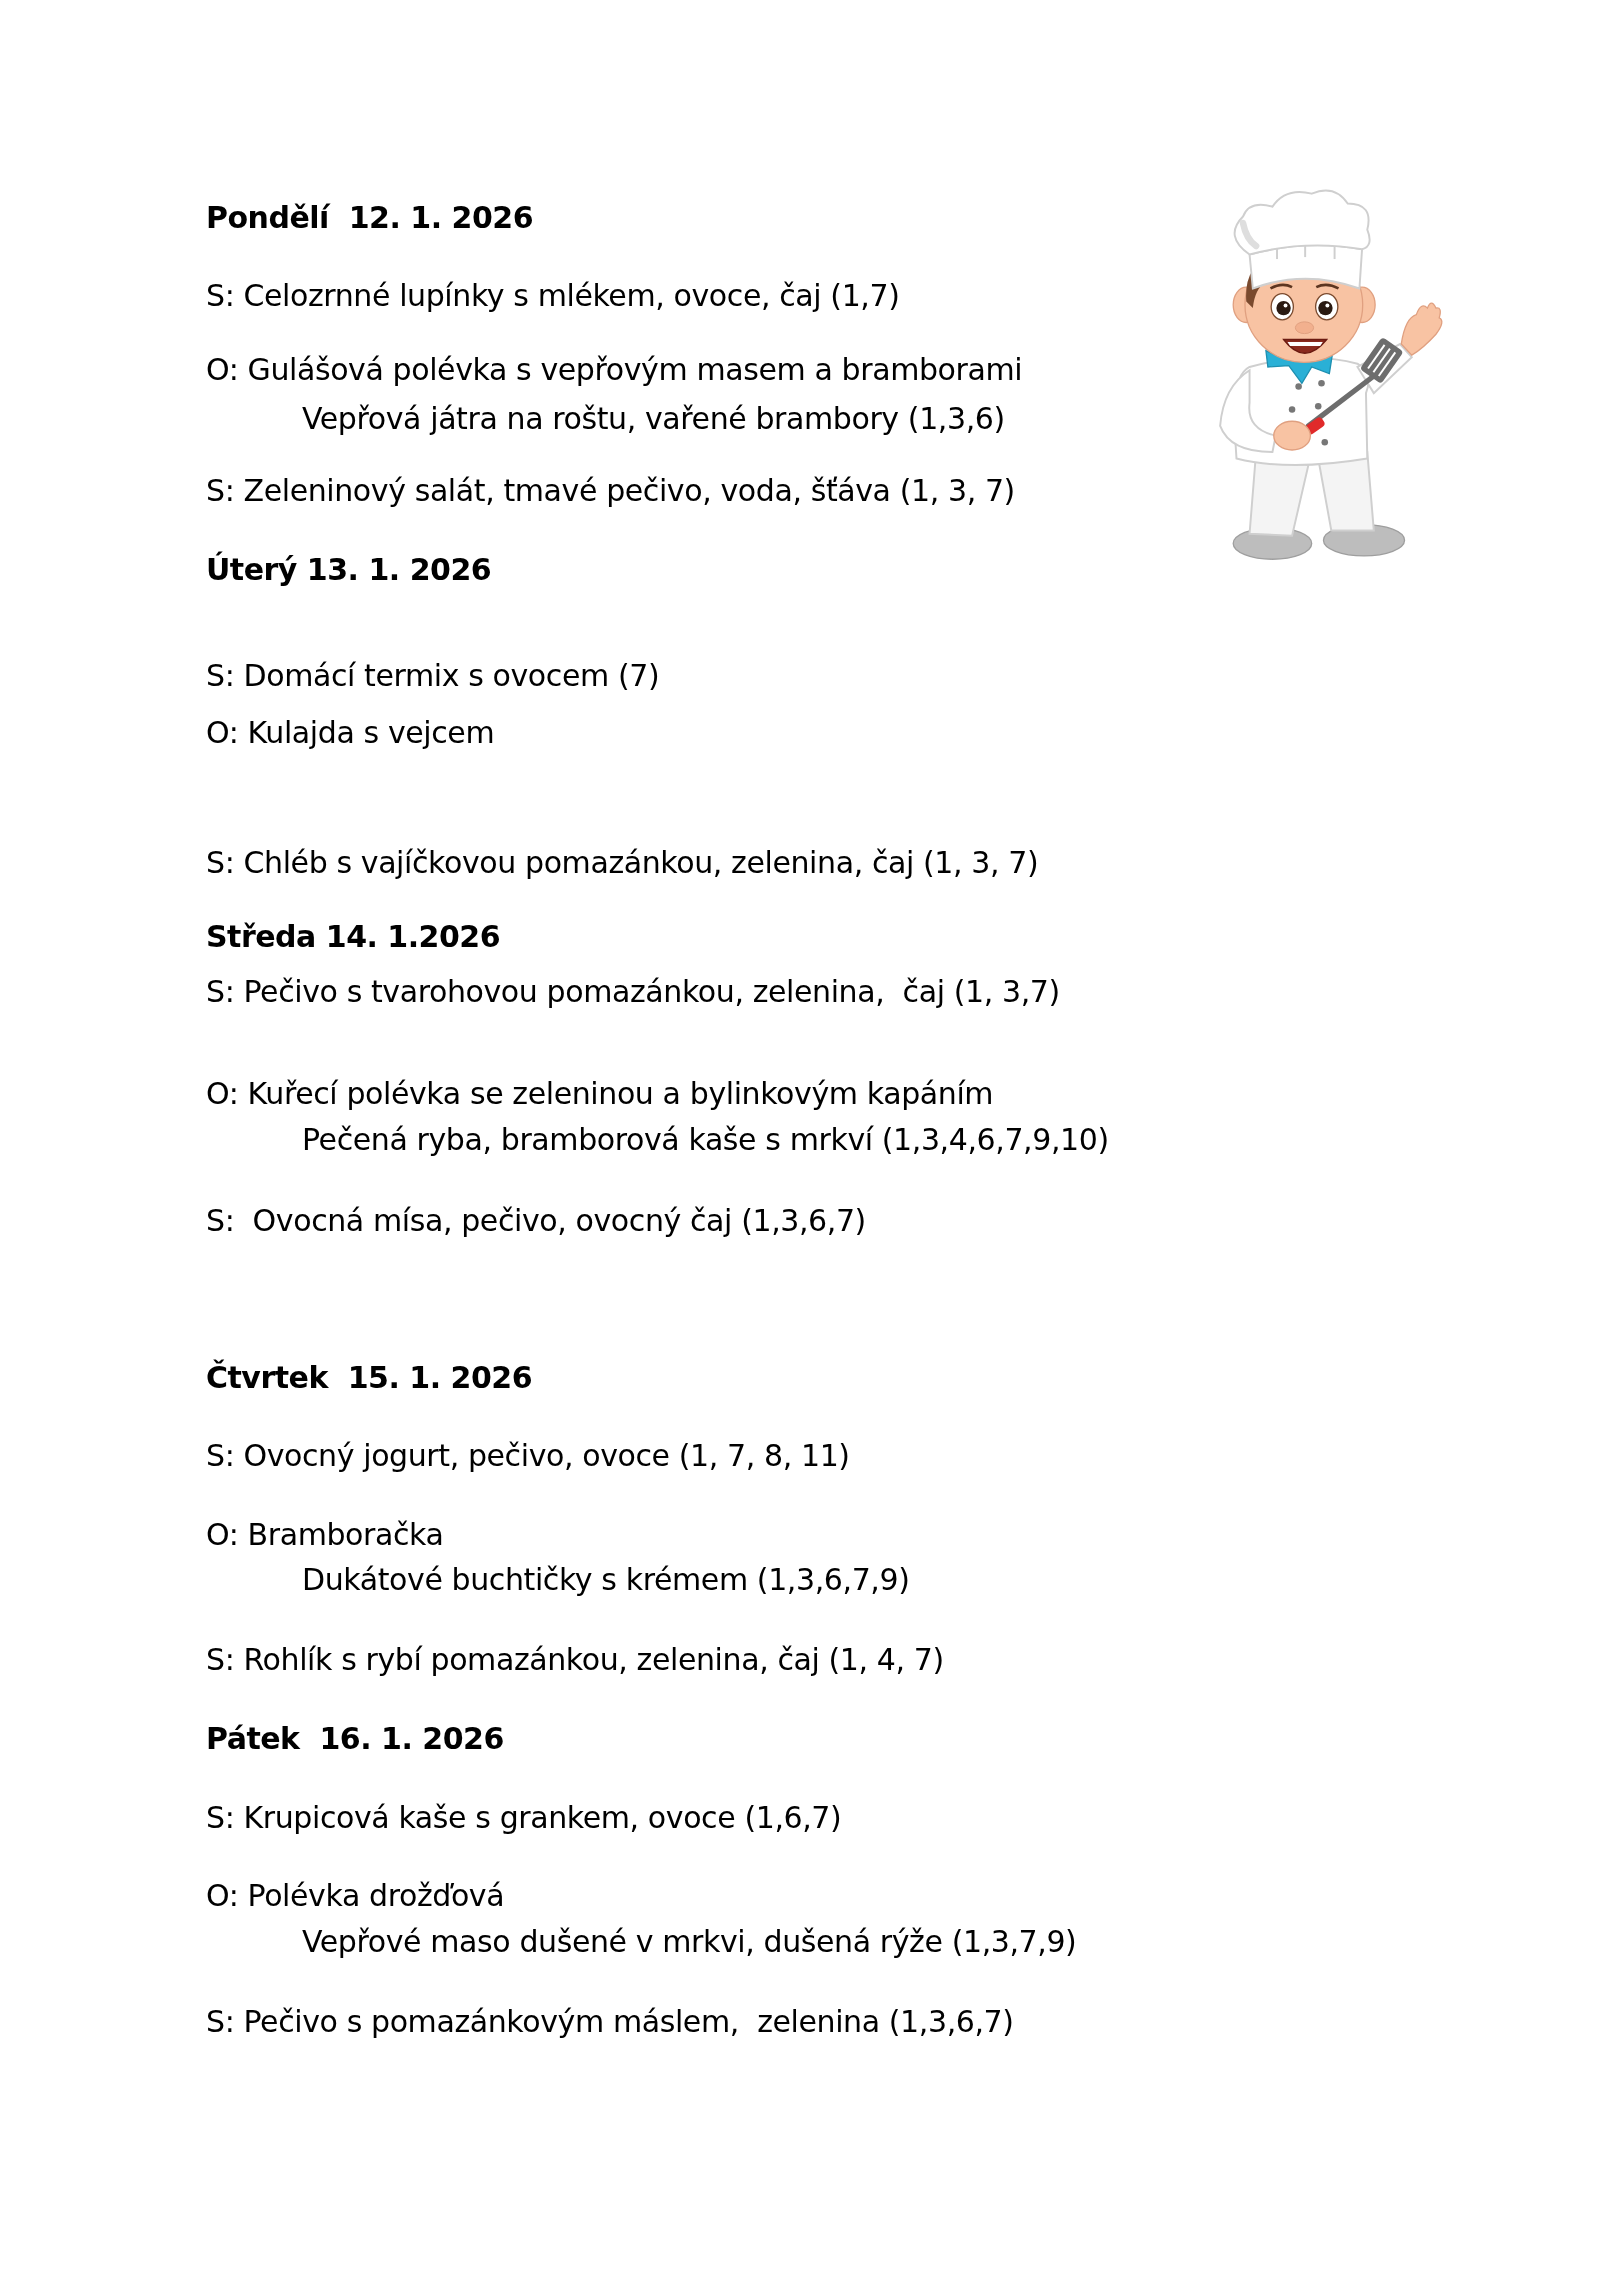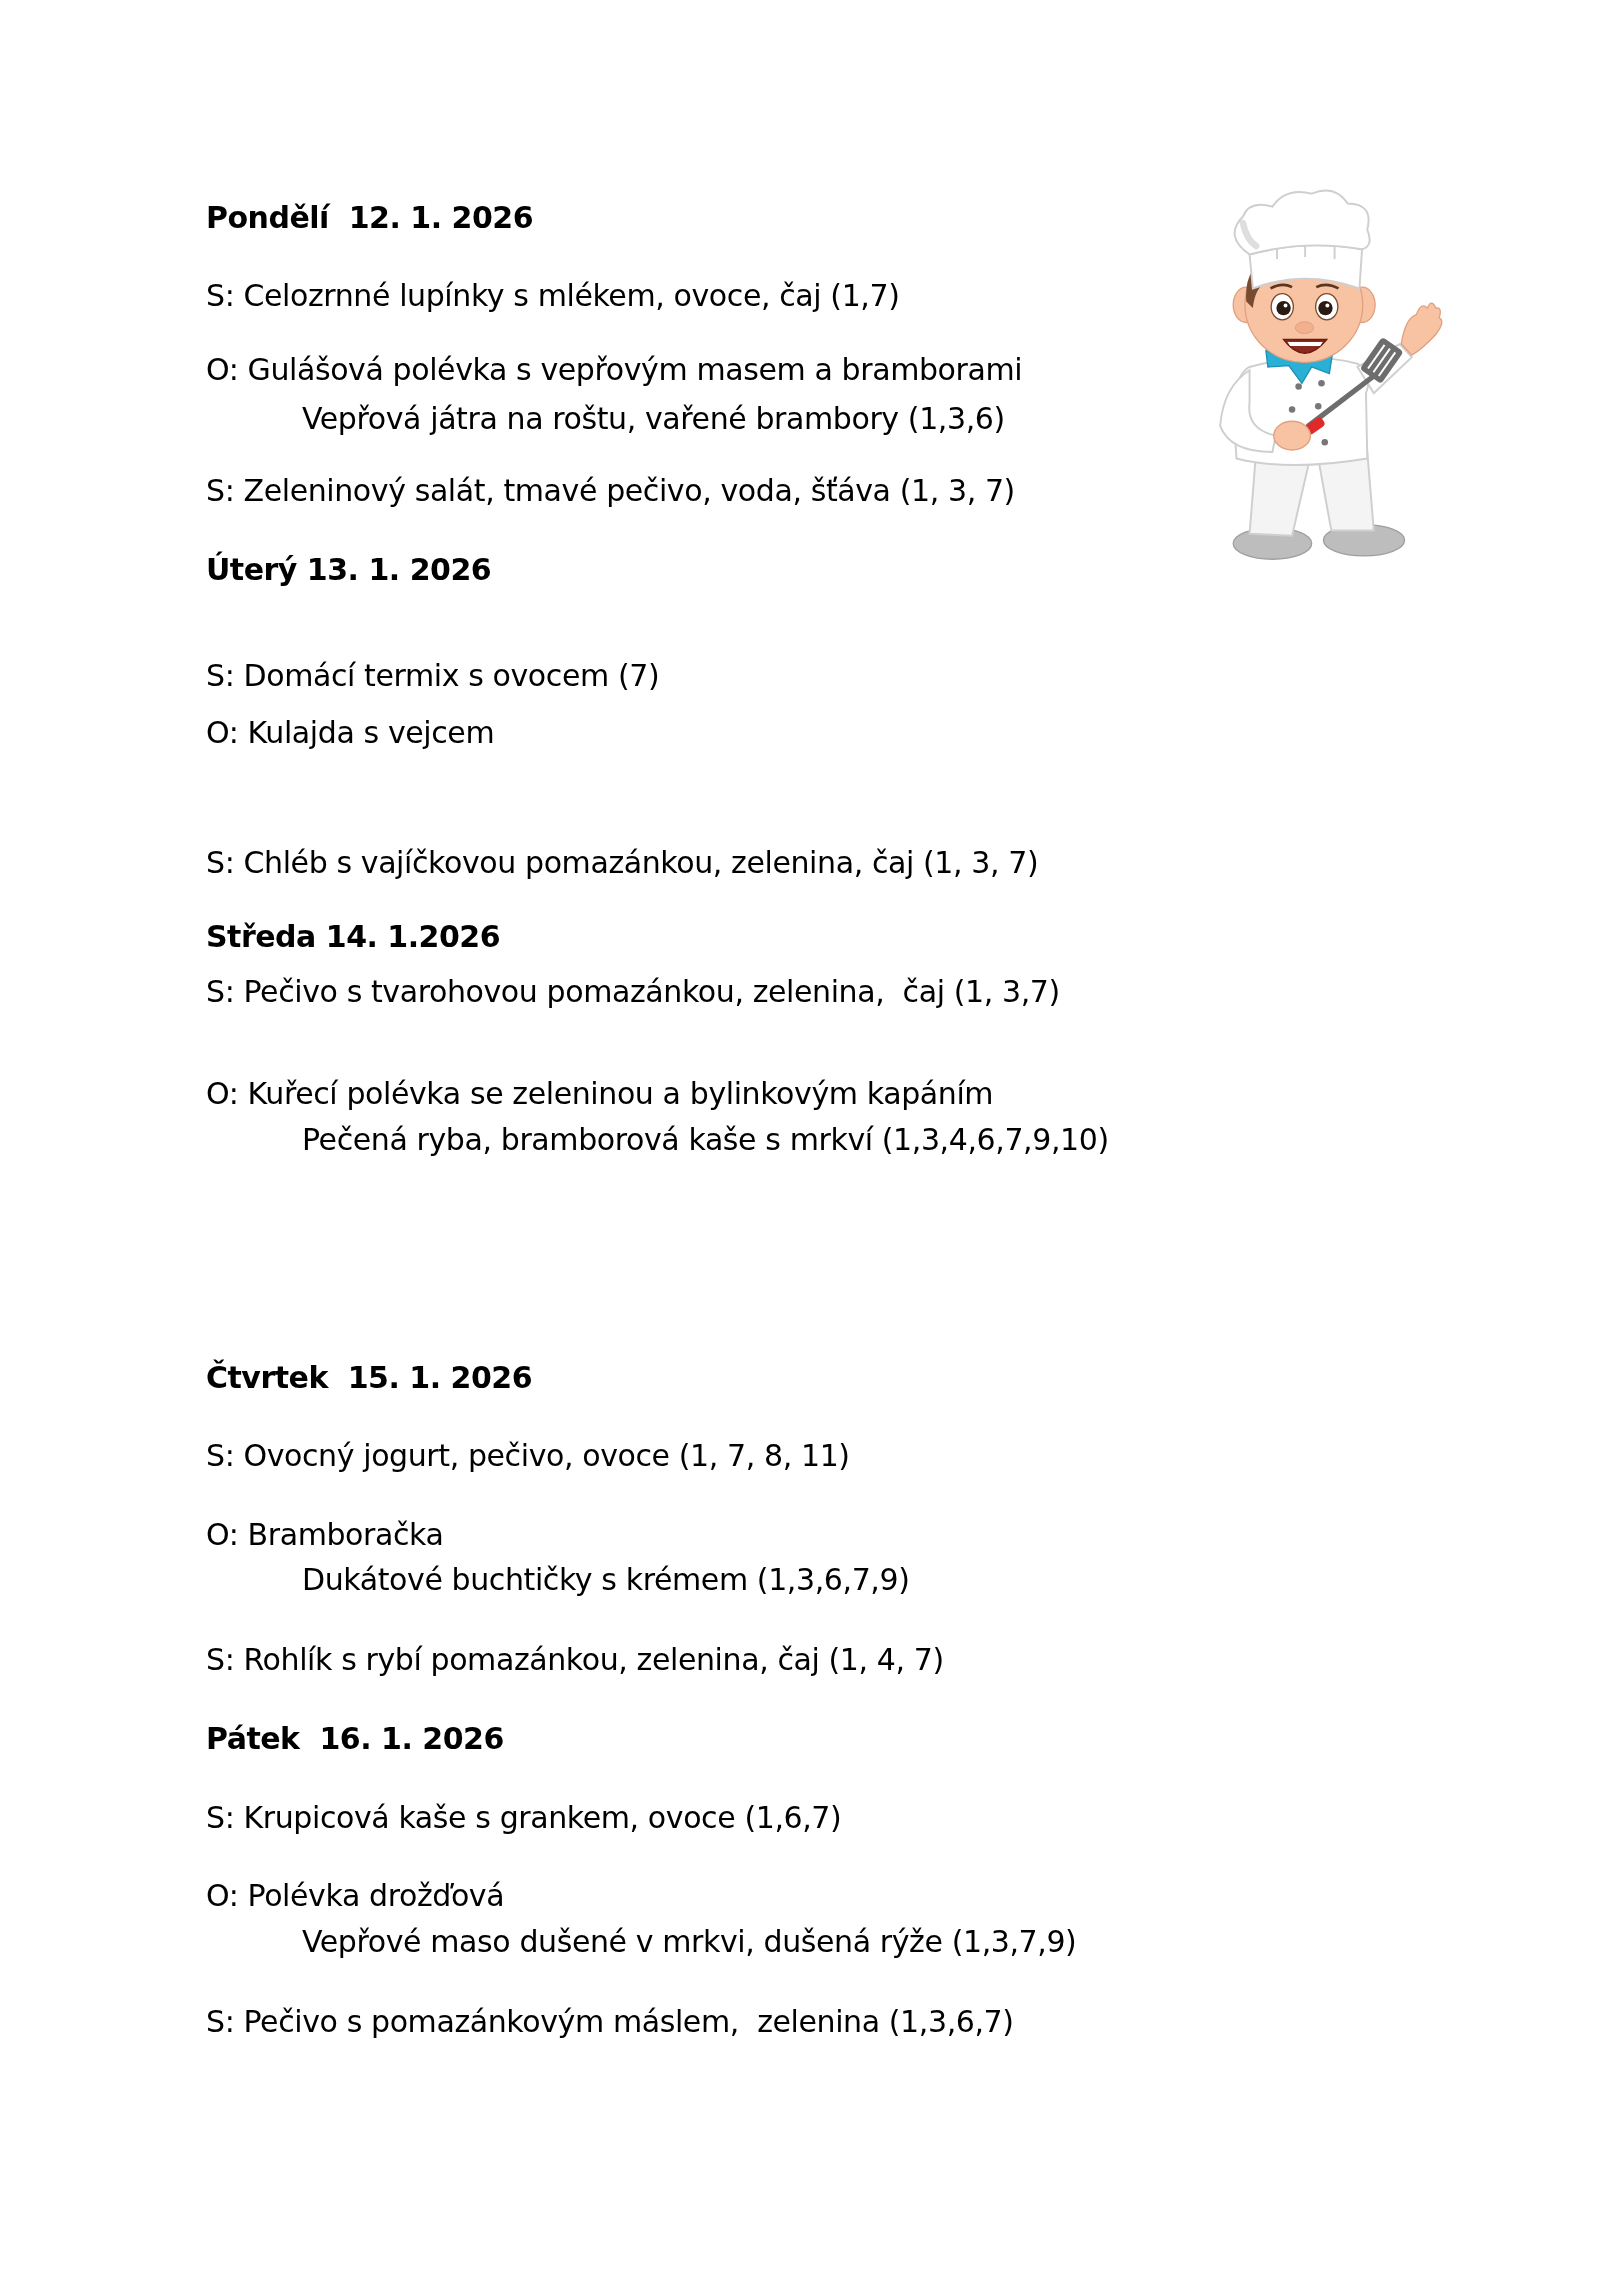--- a/index.html
+++ b/index.html
@@ -33,20 +33,21 @@
 
   <div class="ln head" style="top:550px">Úterý 13. 1. 2026</div>
   <div class="ln" style="top:656px">S: Domácí termix s ovocem (7)</div>
   <div class="ln" style="top:713px">O: Kulajda s vejcem</div>
   <div class="ln" style="top:843px">S: Chléb s vajíčkovou pomazánkou, zelenina, čaj (1, 3, 7)</div>
 
   <div class="ln head" style="top:917px">Středa 14. 1.2026</div>
   <div class="ln" style="top:972px">S: Pečivo s tvarohovou pomazánkou, zelenina,  čaj (1, 3,7)</div>
   <div class="ln" style="top:1074px">O: Kuřecí polévka se zeleninou a bylinkovým kapáním</div>
   <div class="ln indent" style="top:1120px">Pečená ryba, bramborová kaše s mrkví (1,3,4,6,7,9,10)</div>
+  <div class="ln" style="top:1201px">S:  Ovocná mísa, pečivo, ovocný čaj (1,3,6,7)</div>
 
   <div class="ln head" style="top:1358px">Čtvrtek  15. 1. 2026</div>
   <div class="ln" style="top:1436px">S: Ovocný jogurt, pečivo, ovoce (1, 7, 8, 11)</div>
   <div class="ln" style="top:1515px">O: Bramboračka</div>
   <div class="ln indent" style="top:1560px">Dukátové buchtičky s krémem (1,3,6,7,9)</div>
   <div class="ln" style="top:1640px">S: Rohlík s rybí pomazánkou, zelenina, čaj (1, 4, 7)</div>
 
   <div class="ln head" style="top:1719px">Pátek  16. 1. 2026</div>
   <div class="ln" style="top:1798px">S: Krupicová kaše s grankem, ovoce (1,6,7)</div>
   <div class="ln" style="top:1876px">O: Polévka drožďová</div>

